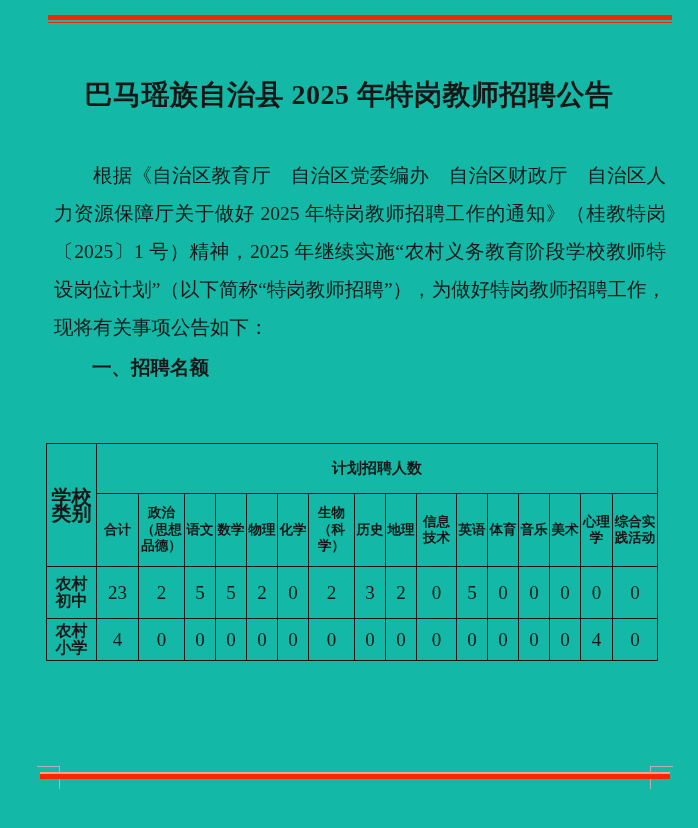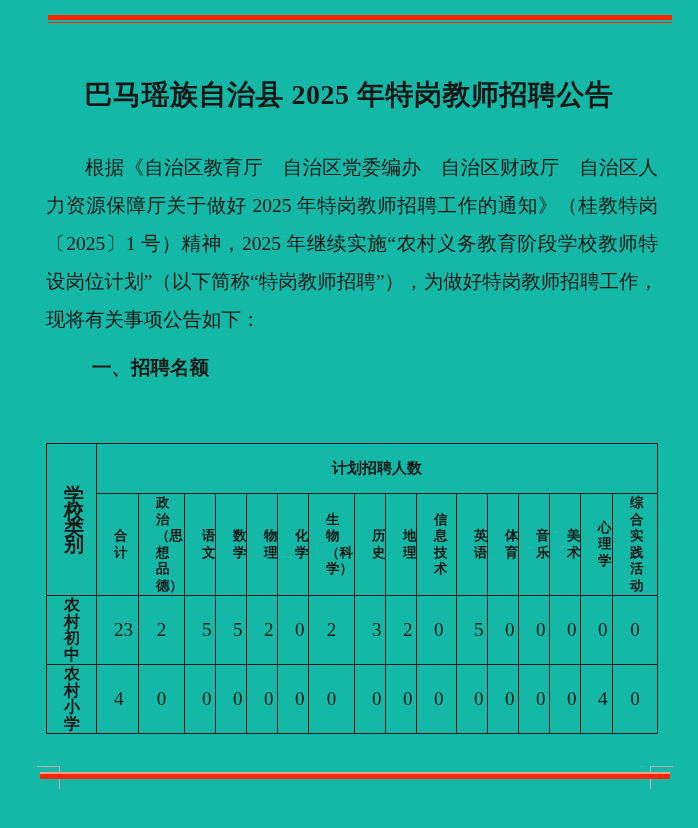--- a/index.html
+++ b/index.html
@@ -27,21 +27,21 @@
   .mark-left  { left: 37px;  border-top: 1.5px solid var(--gray, #b3b3b3); border-right: 1.5px solid var(--gray, #b3b3b3); }
   .mark-right { left: 650px; border-top: 1.5px solid var(--gray, #b3b3b3); border-left: 1.5px solid var(--gray, #b3b3b3); }
 
   
   .title {
     position: absolute; top: 76px; left: 0; width: 100%;
     margin: 0; text-align: center;
     font-size: 28px; font-weight: bold; letter-spacing: 0.5px;
   }
   .body {
-    position: absolute; left: 46px; width: 612px; margin: 0;
+    position: absolute; left: 46px; width: 612px; margin: 8px;
     font-size: 19.5px; line-height: 38px;
     text-align: justify; text-justify: inter-character;
   }
   .para1 { top: 149px; text-indent: 2em; }
   .para2 { top: 376px; text-indent: 2em; }
   .para3 { top: 690px; text-indent: 2em; }
 
   .heading {
     position: absolute; left: 46px; width: 612px; margin: 7px;
     padding-left: 2em; box-sizing: border-box;
@@ -57,21 +57,21 @@
   }
 
   
   .plan-table {
     position: absolute; top: 443px; left: 46px; width: 611px;
     border-collapse: collapse; table-layout: fixed;
     text-align: center;
   }
   .plan-table th, .plan-table td {
     border: 1.4px solid #181818;
-    padding: 1px 17px;
+    padding: 1px 1px;
     overflow: hidden;
     vertical-align: middle;
   }
   .plan-table thead th {
     font-family: "Liberation Sans", "DejaVu Sans", sans-serif;
     font-weight: 700;
     font-size: 13.5px;
     line-height: 16.5px;
   }
   .plan-table .group-header { height: 47px; font-size: 15px; }

